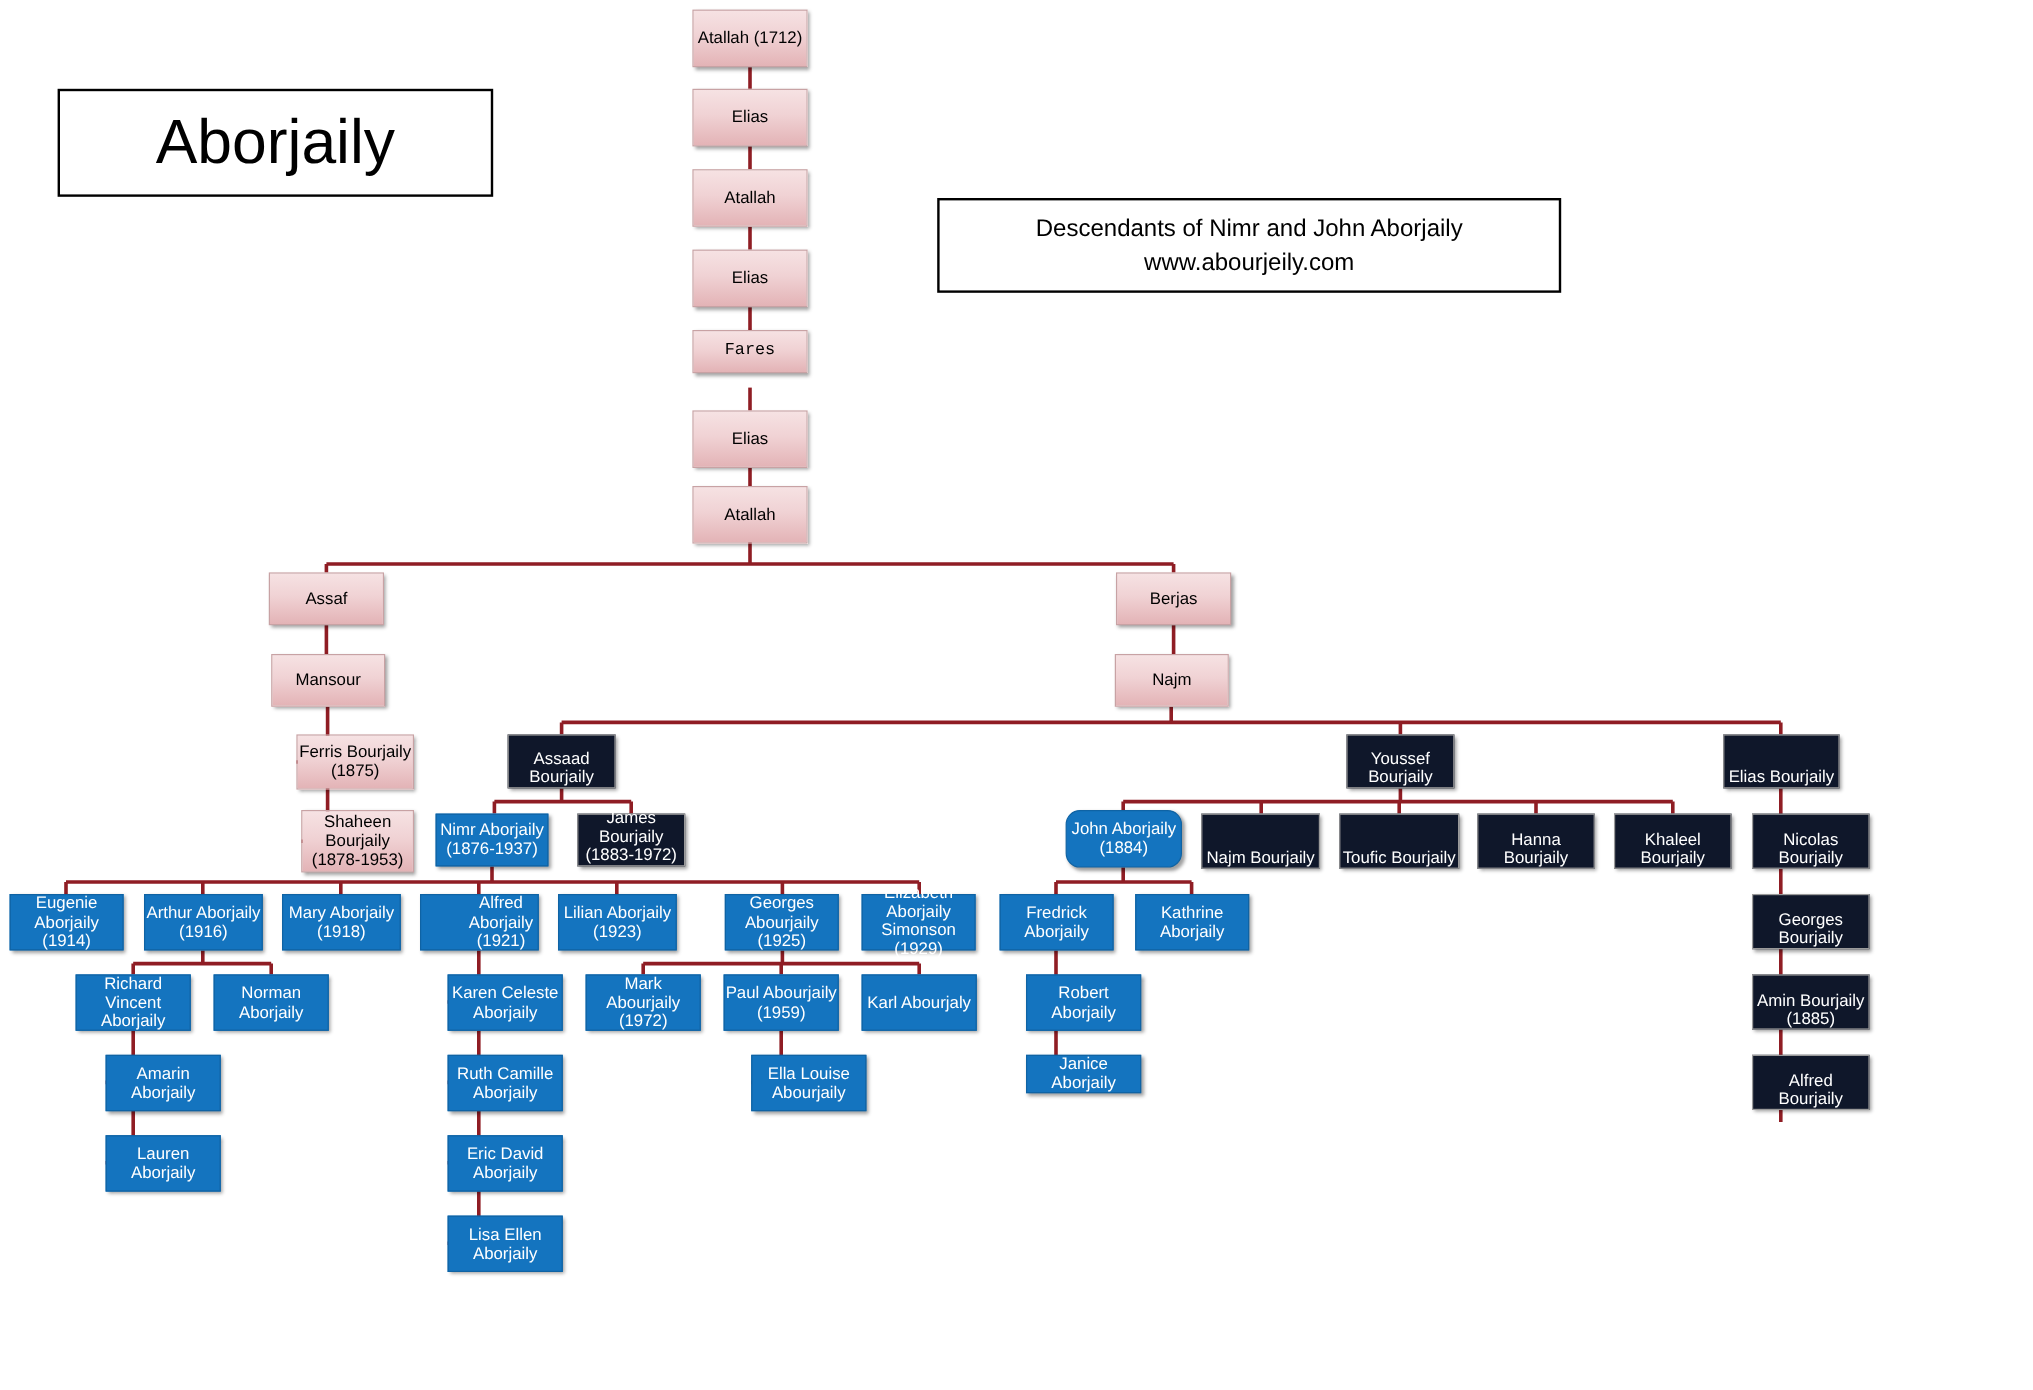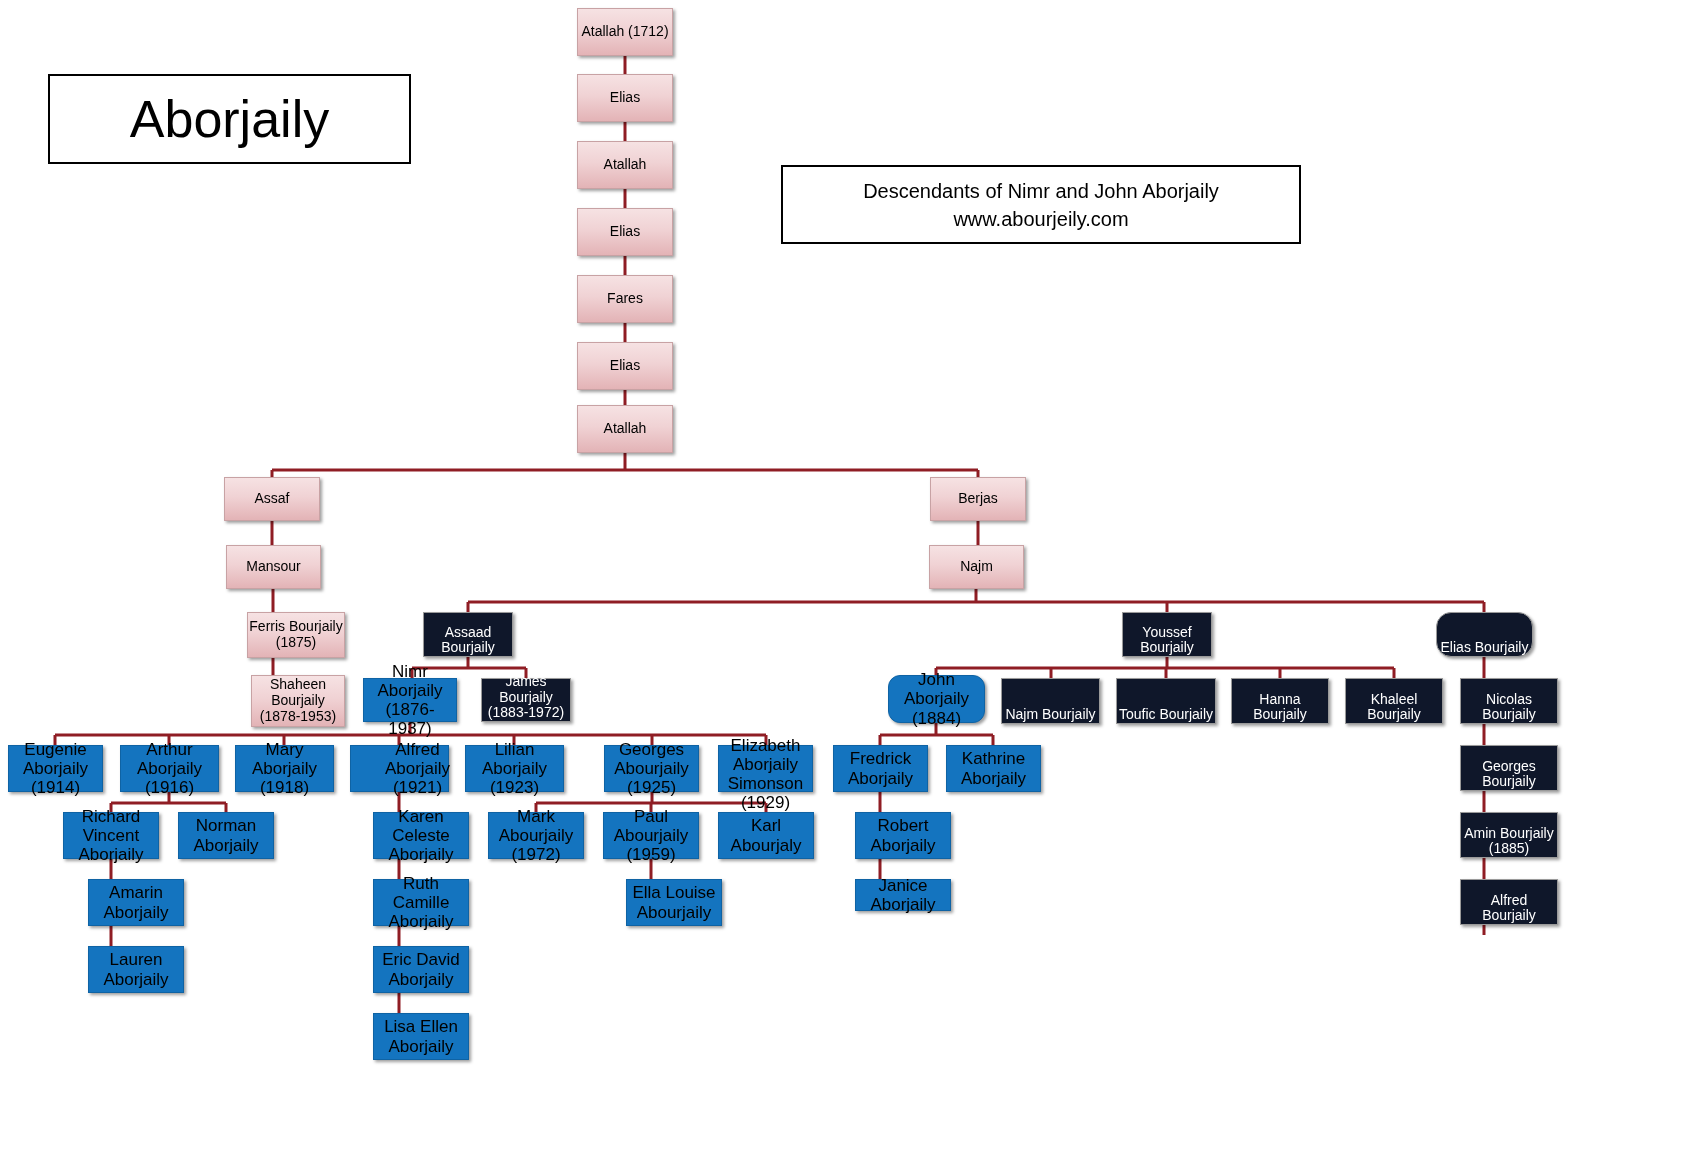--- a/index.html
+++ b/index.html
@@ -46,22 +46,22 @@
   .node.grey {
     background: #0f172a;
     border: 1px solid #9a9a9a;
     color: #ffffff;
     font-size: 14px;
     align-items: flex-end;
   }
   .node.blue {
     background: #1474bf;
     border: 1px solid #0f63a4;
-    color: #000000;
-    font-size: 17px;
+    color: #ffffff;
+    font-size: 14px;
   }
   .node.overflow-text {
     align-items: flex-start;
     padding-top: 4px;
   }
   .node.overflow-text span {
     position: relative;
     top: -14px;
   }
   .titlebox {
@@ -129,37 +129,37 @@
 
   <div class="titlebox" id="subtitle-box">
     <span>Descendants of Nimr and John Aborjaily
 www.abourjeily.com</span>
   </div>
 
 <div class="node pink" style="left: 577px; top: 8px; width: 96px; height: 48px;"><span>Atallah (1712)</span></div>
     <div class="node pink" style="left: 577px; top: 74px; width: 96px; height: 48px;"><span>Elias</span></div>
     <div class="node pink" style="left: 577px; top: 141px; width: 96px; height: 48px;"><span>Atallah</span></div>
     <div class="node pink" style="left: 577px; top: 208px; width: 96px; height: 48px;"><span>Elias</span></div>
-    <div class="node pink" style="left: 577px; top: 275px; width: 96px; height: 48px;"><span>Fares</span></div>
+    <div class="node pink" style="left: 577px; top: 275px; width: 96px; height: 36px; font-family: Liberation Mono, monospace;"><span>Fares</span></div>
     <div class="node pink" style="left: 577px; top: 342px; width: 96px; height: 48px;"><span>Elias</span></div>
     <div class="node pink" style="left: 577px; top: 405px; width: 96px; height: 48px;"><span>Atallah</span></div>
     <div class="node pink" style="left: 224px; top: 477px; width: 96px; height: 44px;"><span>Assaf</span></div>
     <div class="node pink" style="left: 930px; top: 477px; width: 96px; height: 44px;"><span>Berjas</span></div>
     <div class="node pink" style="left: 226px; top: 545px; width: 95px; height: 44px;"><span>Mansour</span></div>
     <div class="node pink" style="left: 929px; top: 545px; width: 95px; height: 44px;"><span>Najm</span></div>
     <div class="node pink" style="left: 247px; top: 612px; width: 98px; height: 46px;"><span>Ferris Bourjaily
 (1875)</span></div>
     <div class="node pink" style="left: 251px; top: 675px; width: 94px; height: 52px;"><span>Shaheen
 Bourjaily
 (1878-1953)</span></div>
     <div class="node grey" style="left: 423px; top: 612px; width: 90px; height: 45px;"><span>Assaad
 Bourjaily</span></div>
     <div class="node grey" style="left: 1122px; top: 612px; width: 90px; height: 45px;"><span>Youssef
 Bourjaily</span></div>
-    <div class="node grey" style="left: 1436px; top: 612px; width: 97px; height: 45px; border-radius: 15px;"><span>Elias Bourjaily</span></div>
+    <div class="node grey" style="left: 1436px; top: 612px; width: 97px; height: 45px;"><span>Elias Bourjaily</span></div>
     <div class="node blue" style="left: 363px; top: 678px; width: 94px; height: 44px;"><span>Nimr Aborjaily
 (1876-1937)</span></div>
     <div class="node grey" style="left: 481px; top: 678px; width: 90px; height: 44px;"><span>James
 Bourjaily
 (1883-1972)</span></div>
     <div class="node blue" style="left: 888px; top: 675px; width: 97px; height: 48px; border-radius: 12px;"><span>John Aborjaily
 (1884)</span></div>
     <div class="node grey" style="left: 1001px; top: 678px; width: 99px; height: 46px;"><span>Najm Bourjaily</span></div>
     <div class="node grey" style="left: 1116px; top: 678px; width: 100px; height: 46px;"><span>Toufic Bourjaily</span></div>
     <div class="node grey" style="left: 1231px; top: 678px; width: 98px; height: 46px;"><span>Hanna

